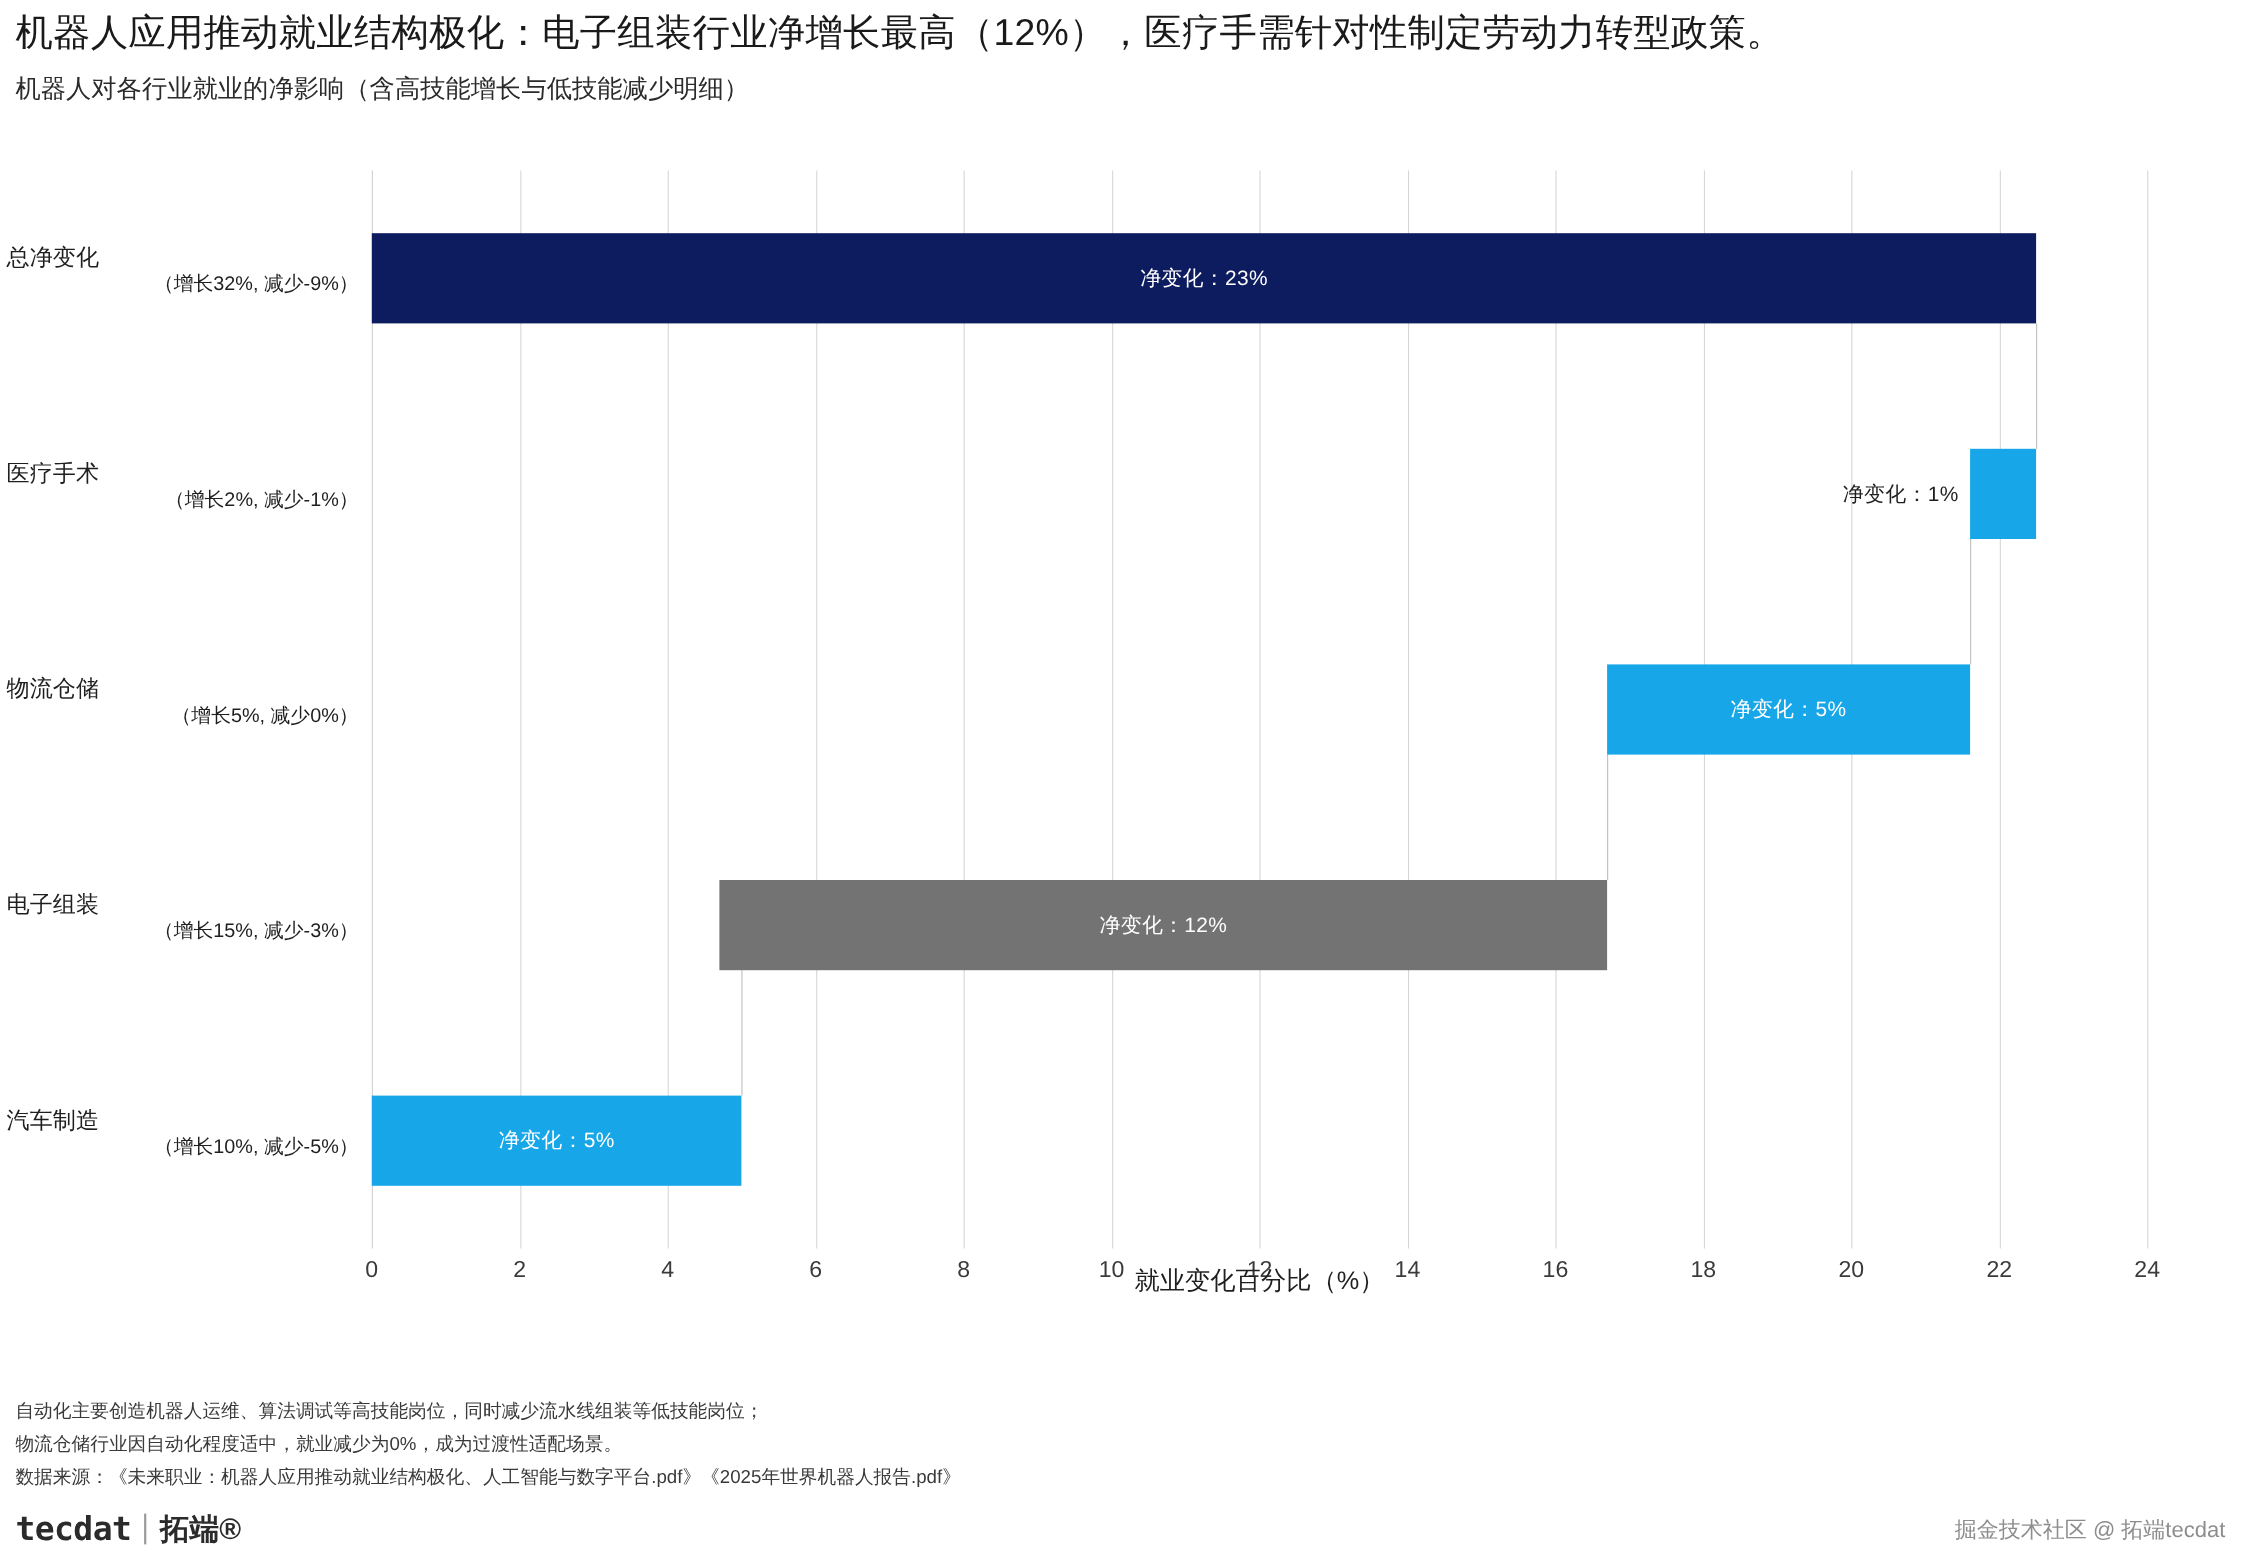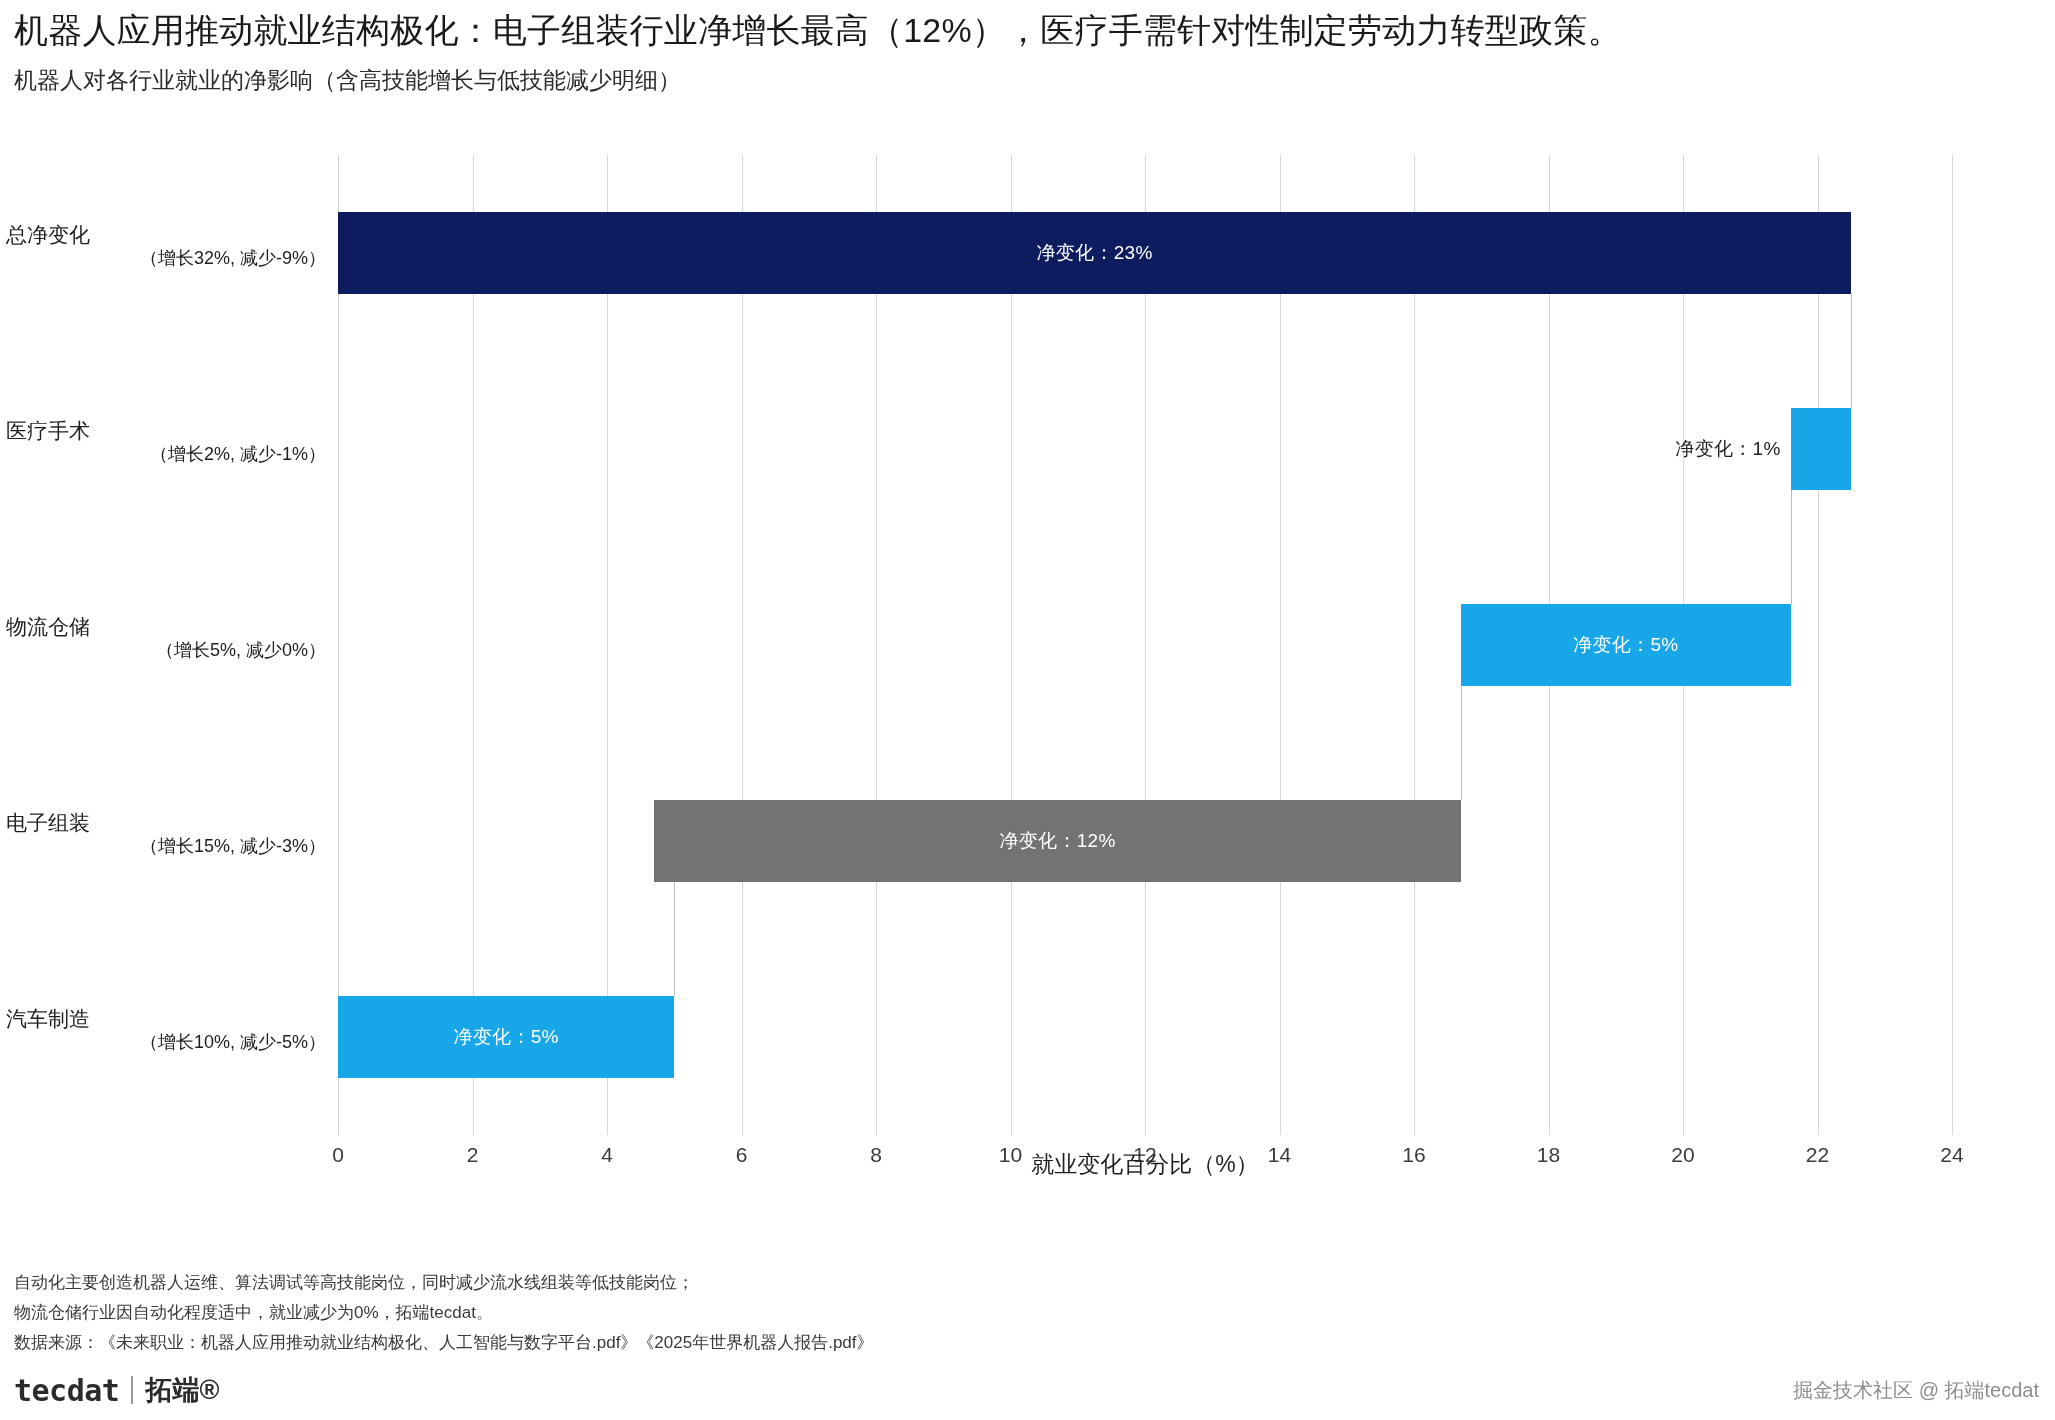--- a/index.html
+++ b/index.html
@@ -125,21 +125,21 @@
     font-size: 17px;
     color: #3a3a3a;
     line-height: 1.75;
   }
   #footnotes div { white-space: nowrap; }
 
   
   #footer {
     position: absolute;
     left: 0;
-    right: 0;
+    right: 16px;
     bottom: 12px;
     height: 40px;
     text-align: center;
   }
   #brand {
     position: absolute;
     left: 14px;
     bottom: 0;
     display: flex;
     align-items: center;
@@ -244,21 +244,21 @@
       <span class="cat-sub">（增长2%, 减少-1%）</span>
     </div>
     <div class="cat-label" style="top: 106px;">
       <span class="cat-name">总净变化</span>
       <span class="cat-sub">（增长32%, 减少-9%）</span>
     </div>
   </div>
 
 <div id="footnotes">
   <div>自动化主要创造机器人运维、算法调试等高技能岗位，同时减少流水线组装等低技能岗位；</div>
-  <div>物流仓储行业因自动化程度适中，就业减少为0%，拓端tecdat。</div>
+  <div>物流仓储行业因自动化程度适中，就业减少为0%，成为过渡性适配场景。</div>
   <div>数据来源：《未来职业：机器人应用推动就业结构极化、人工智能与数字平台.pdf》《2025年世界机器人报告.pdf》</div>
 </div>
 
 <div id="footer">
   <div id="brand">
     <span id="brand-tecdat">tecdat</span>
     <span id="brand-divider"></span>
     <span id="brand-cn">拓端®</span>
   </div>
   <div id="credit">掘金技术社区 @ 拓端tecdat</div>

